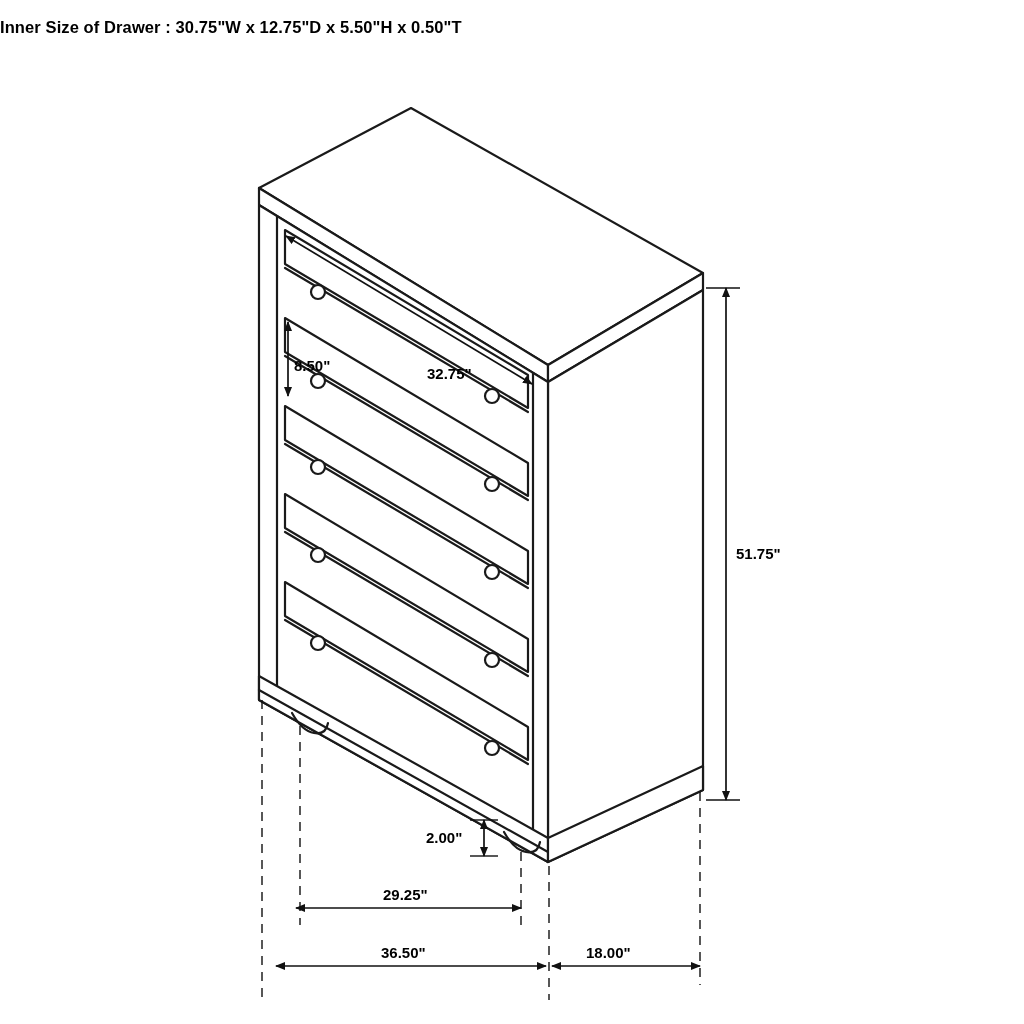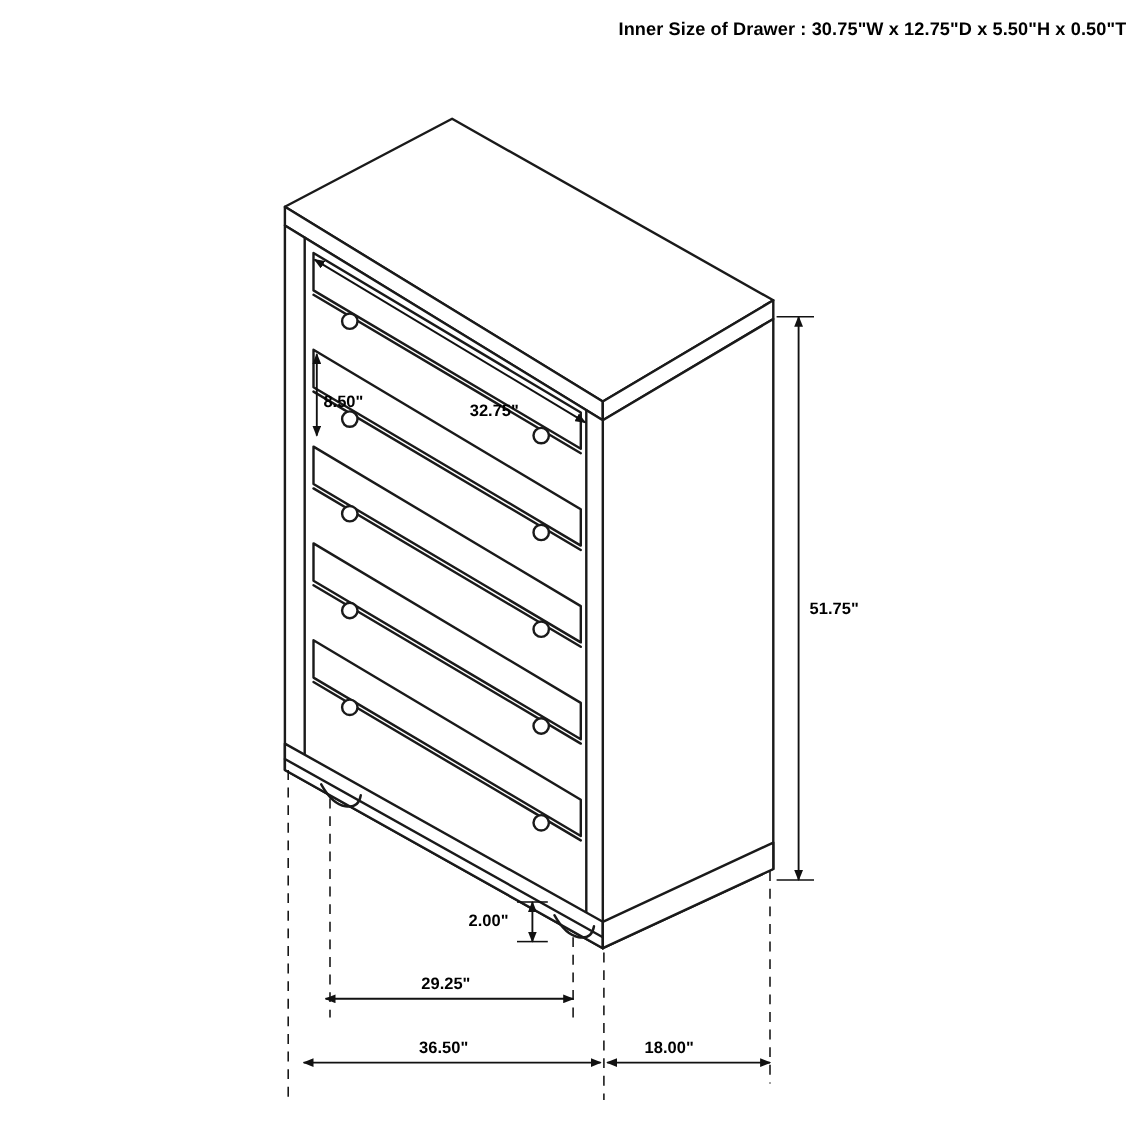--- a/index.html
+++ b/index.html
@@ -20,21 +20,21 @@
     left: 0;
     top: 0;
     width: 1024px;
     height: 1024px;
   }
   .title {
     position: absolute;
     left: 0;
     top: 18px;
     width: 1024px;
-    text-align: right;
+    text-align: left;
     font-size: 16.5px;
     font-weight: bold;
     letter-spacing: 0.1px;
   }
   svg.diagram {
     position: absolute;
     left: 0;
     top: 0;
     width: 1024px;
     height: 1024px;

